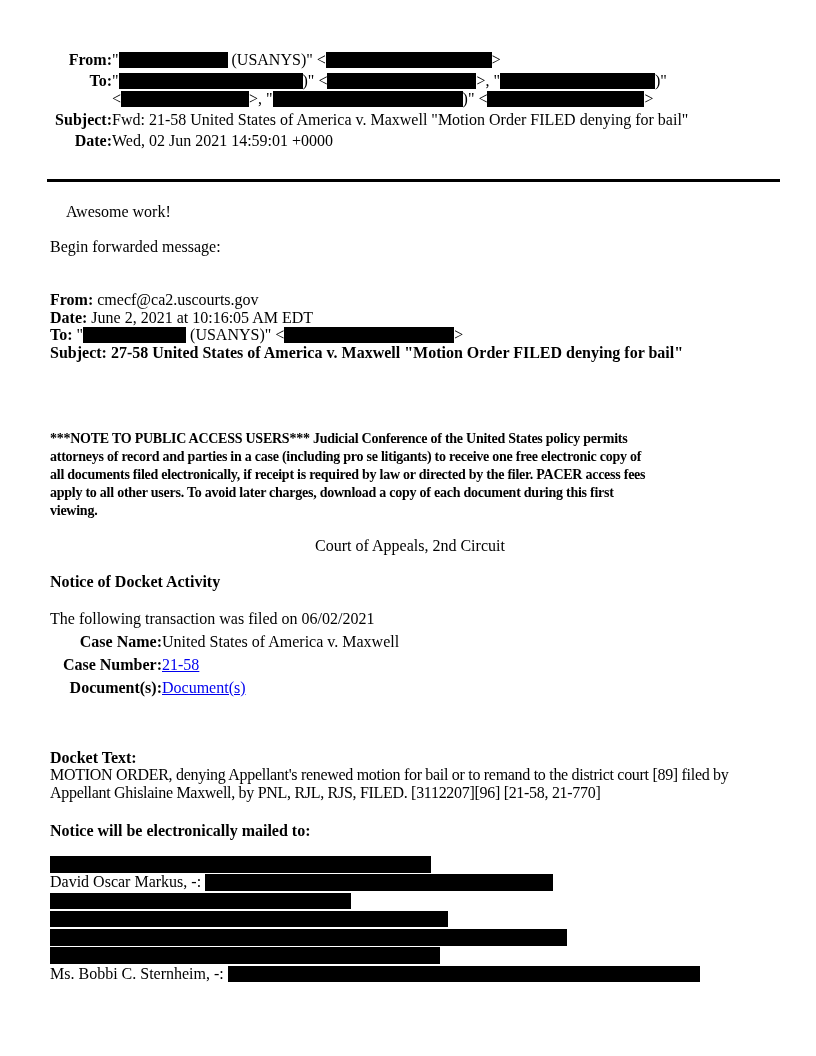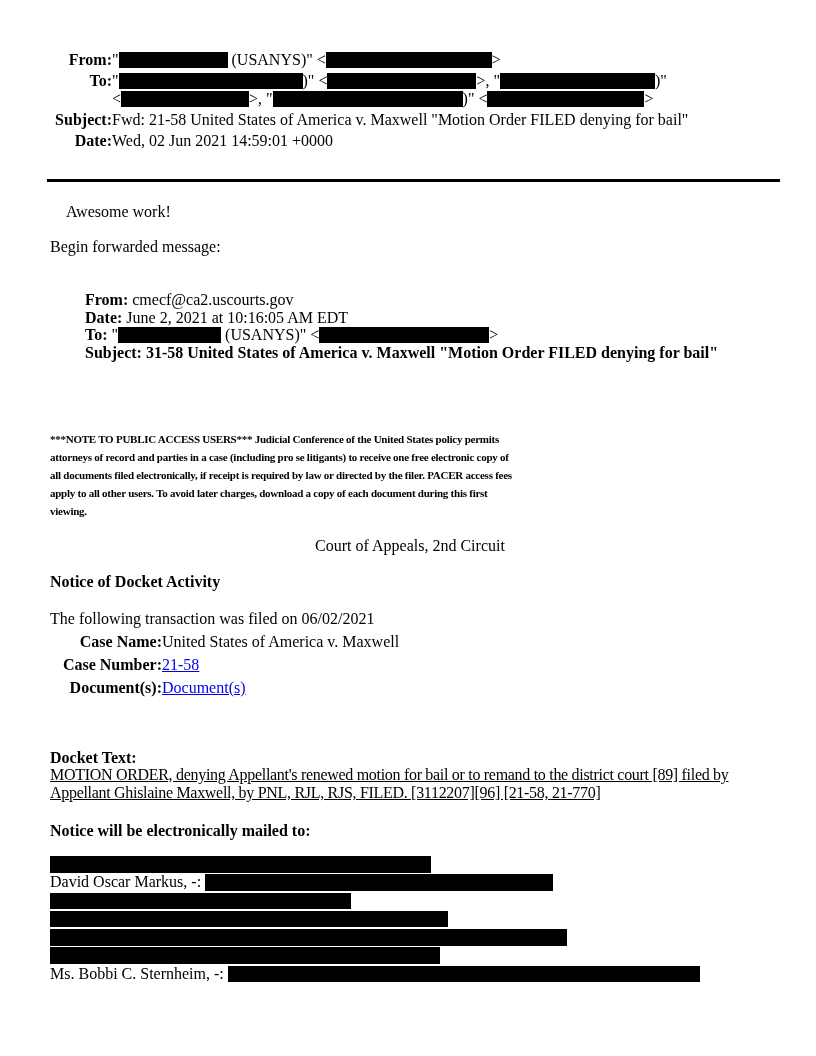--- a/index.html
+++ b/index.html
@@ -18,34 +18,34 @@
   
   table.hdr{border-collapse:separate;border-spacing:0 3px;margin:0;}
   table.hdr td{vertical-align:top;padding:0;line-height:17px;}
   td.hlbl{width:62px;text-align:right;font-weight:bold;white-space:nowrap;}
   td.hval{padding-left:5px;}
   .hval .segline{line-height:18px;white-space:nowrap;}
   .rule{height:3px;background:#000;border:0;width:733px;margin:26px 0 0 -3px;}
   .greeting{margin-top:21px;line-height:17px;margin-left:16px;}
   .fwd-intro{margin-top:18px;line-height:17px;}
   .fwd-header{margin-top:36px;}
-  .fwd-header .fwd-row{line-height:17.5px;white-space:nowrap;margin-left:35px;}
+  .fwd-header .fwd-row{line-height:17.5px;white-space:nowrap;}
   .fwd-row.bold-line{font-weight:bold;}
-  .note{margin-top:69px;font-weight:bold;font-size:11px;letter-spacing:-0.25px;}
+  .note{margin-top:69px;font-weight:bold;font-size:14px;letter-spacing:-0.25px;}
   .note .tline{line-height:18px;white-space:nowrap;}
   .court{margin-top:17px;text-align:center;font-weight:normal;line-height:17px;}
   .notice-heading{margin-top:19px;font-weight:bold;line-height:17px;}
   .transaction{margin-top:20px;line-height:17px;}
   table.case{border-collapse:separate;border-spacing:0 3px;margin-top:2px;}
   table.case td{padding:0;line-height:20px;vertical-align:top;}
   td.clbl{width:112px;font-weight:bold;padding-left:4px;white-space:nowrap;text-align:right;}
   td.cval{padding-left:4px;white-space:nowrap;}
   a{color:var(--link,#0000EE);text-decoration:underline;}
   .docket-heading{margin-top:48px;font-weight:bold;line-height:17px;}
-  .docket-lines .tline{line-height:18px;letter-spacing:-0.3px;white-space:nowrap;text-decoration:underline;}
+  .docket-lines .tline{line-height:18px;letter-spacing:-0.3px;white-space:nowrap;}
   .mailed-heading{margin-top:20px;font-weight:bold;line-height:17px;}
   .mailed{margin-top:16px;}
   .mailed .segline{height:18.3px;line-height:18.3px;white-space:nowrap;}
   .mailed .redaction-bar{height:16.5px;vertical-align:-3.5px;}
 </style>
 </head>
 <body>
 
 <div class="page">
 
@@ -81,21 +81,21 @@
 
   <div class="rule"></div>
 
   <div class="greeting">Awesome work!</div>
   <div class="fwd-intro">Begin forwarded message:</div>
 
   <div class="fwd-header">
     <div class="fwd-row"><b>From:</b><span><span> cmecf@ca2.uscourts.gov</span></span></div>
     <div class="fwd-row"><b>Date:</b><span><span> June 2, 2021 at 10:16:05 AM EDT</span></span></div>
     <div class="fwd-row"><b>To:</b><span><span> "</span><span class="redaction-bar" style="width: 103px; background: rgb(0, 0, 0);"></span><span> (USANYS)" &lt;</span><span class="redaction-bar" style="width: 170px; background: rgb(0, 0, 0);"></span><span>&gt;</span></span></div>
-    <div class="fwd-row bold-line"><b>Subject:</b><span><span> 31-58 United States of America v. Maxwell "Motion Order FILED denying for bail"</span></span></div>
+    <div class="fwd-row bold-line"><b>Subject:</b><span><span> 27-58 United States of America v. Maxwell "Motion Order FILED denying for bail"</span></span></div>
   </div>
 
   <div class="note">
       <div class="tline">***NOTE TO PUBLIC ACCESS USERS*** Judicial Conference of the United States policy permits</div>
       <div class="tline">attorneys of record and parties in a case (including pro se litigants) to receive one free electronic copy of</div>
       <div class="tline">all documents filed electronically, if receipt is required by law or directed by the filer. PACER access fees</div>
       <div class="tline">apply to all other users. To avoid later charges, download a copy of each document during this first</div>
       <div class="tline">viewing.</div>
     </div>
 

